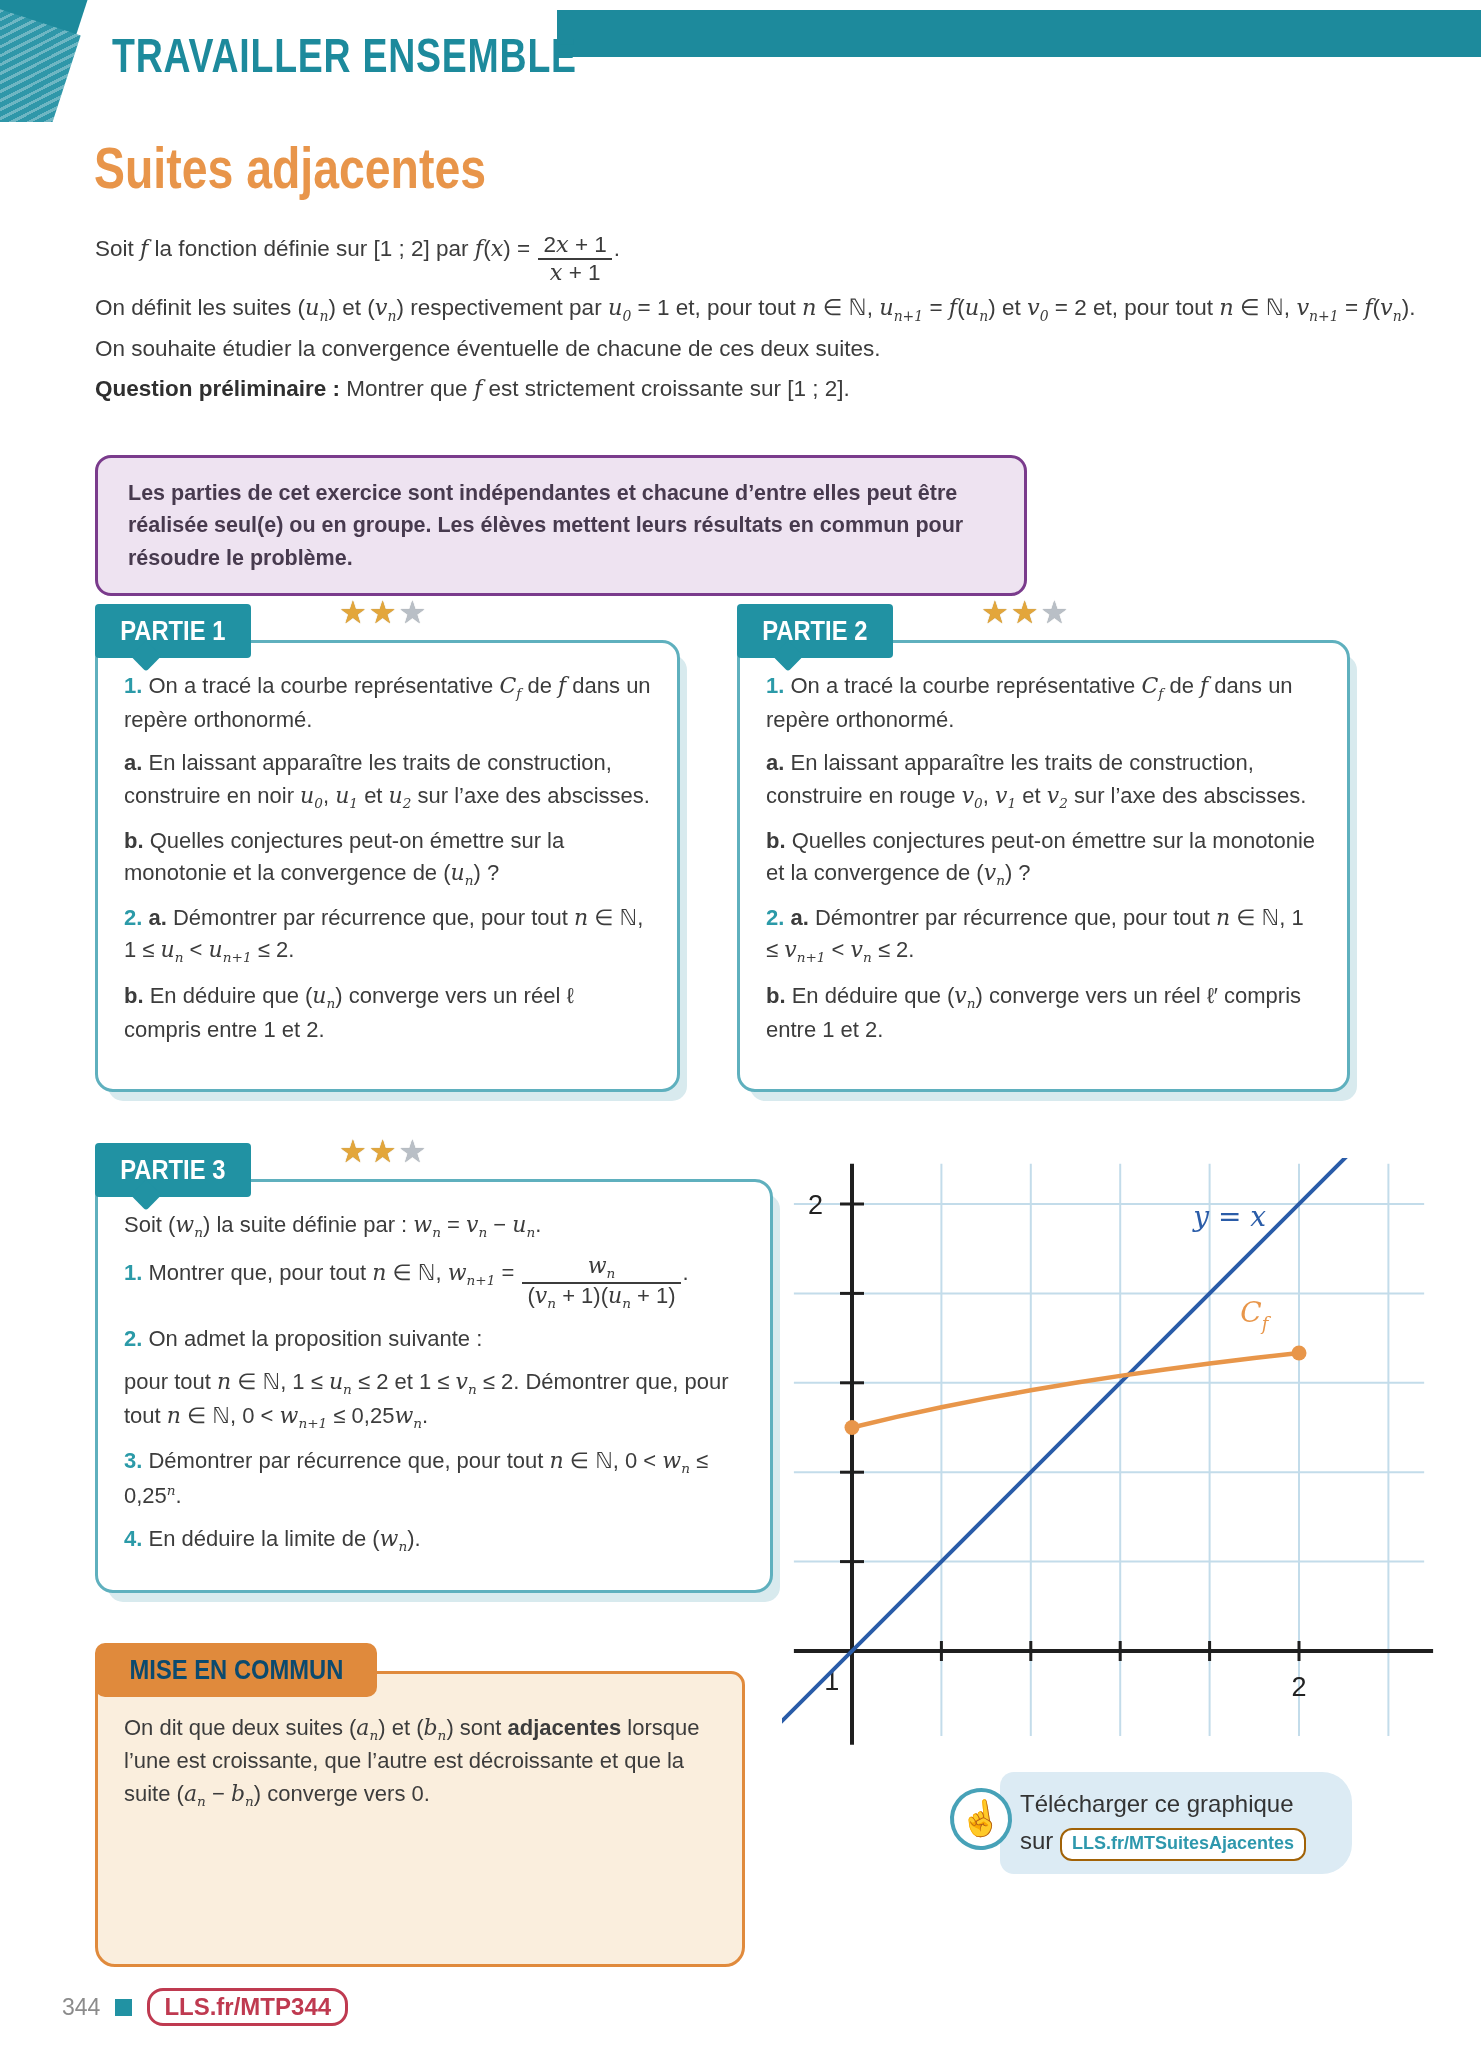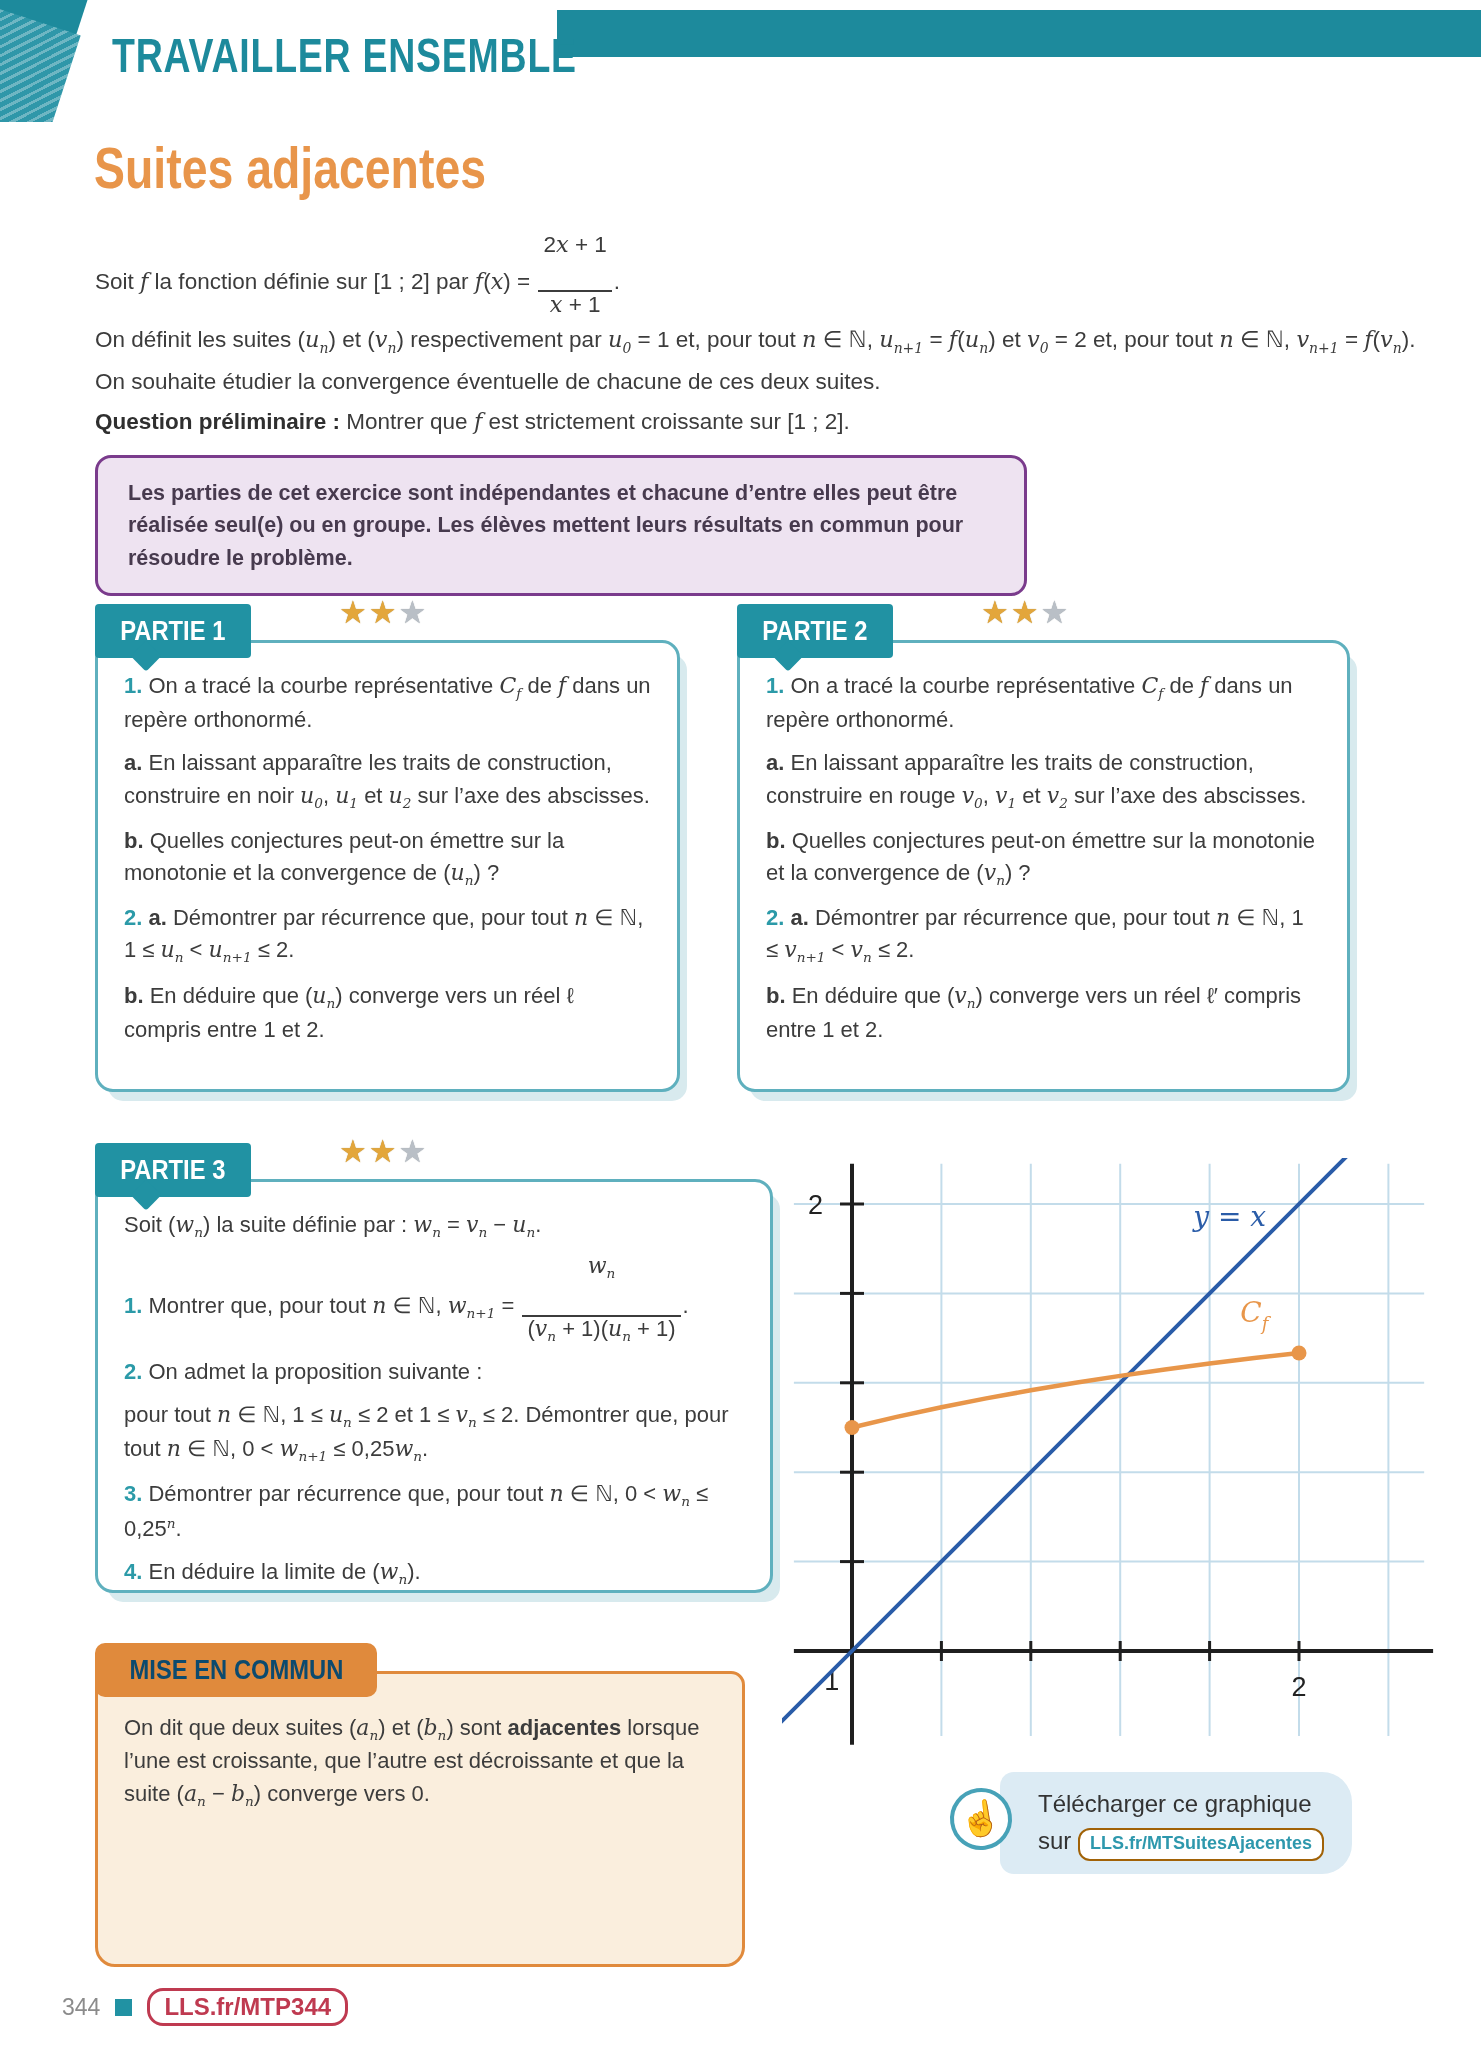--- a/index.html
+++ b/index.html
@@ -23,21 +23,21 @@
   .intro{position:absolute;left:95px;top:232px;width:1330px;font-size:22.5px;line-height:1.5;}
   .intro p{margin:0 0 6px 0;}
   .qprelim b{color:#2f2f2f;}
 
   
   .mv{font-family:"DejaVu Serif",serif;font-style:italic;}
   sub.msub{font-family:"DejaVu Serif",serif;font-style:italic;font-size:.62em;}
   sup.msup{font-family:"DejaVu Serif",serif;font-style:italic;font-size:.62em;}
   .frac{display:inline-block;vertical-align:-1.05em;text-align:center;line-height:1.12;padding:0 2px;}
   .frac .fn{display:block;padding:0 5px;}
-  .frac .fd{display:block;border-top:2px solid #3c3c3c;padding:0 5px;margin-top:33px;}
+  .frac .fd{display:block;border-top:2px solid #3c3c3c;padding:0 5px;}
 
   
   .note-box{position:absolute;left:95px;top:455px;width:932px;box-sizing:border-box;
       padding:19px 30px;border:3px solid var(--purple,#7a3b8c);border-radius:16px;background:#eee3f1;
       font-weight:bold;font-size:21.5px;line-height:1.5;color:#473a4e;}
 
   
   .partie{position:absolute;}
   .partie .tab{position:absolute;left:0;top:0;height:54px;background:var(--teal2,#2192a3);border-radius:4px;
       color:#fff;font-weight:bold;font-size:27px;display:flex;align-items:center;justify-content:center;
@@ -69,21 +69,21 @@
 
   
   .graph{position:absolute;left:782px;top:1158px;width:660px;height:592px;}
 
   
   .dl{position:absolute;left:1000px;top:1772px;width:352px;height:102px;background:#dcebf4;
       border-radius:14px 30px 30px 14px;}
   .dl-icon{position:absolute;left:-50px;top:16px;width:62px;height:62px;border:4px solid #47a2b8;border-radius:50%;
       background:#fff;display:flex;align-items:center;justify-content:center;font-size:34px;color:#47a2b8;
       transform:rotate(-8deg);box-sizing:border-box;}
-  .dl-text{margin-left:38px;padding-top:13px;font-size:24px;color:#333;line-height:1.55;}
+  .dl-text{margin-left:20px;padding-top:13px;font-size:24px;color:#333;line-height:1.55;}
   .pill{display:inline-block;border:2px solid #a16207;border-radius:12px;background:#fff;
       color:#2e98ad;font-weight:bold;padding:0 10px 1px 10px;font-size:18px;}
 
   
   .footer{position:absolute;left:62px;top:1988px;display:flex;align-items:center;gap:15px;}
   .fp{color:#8b8b8b;font-size:23px;}
   .fsq{width:17px;height:17px;background:var(--teal2,#2192a3);}
   .fpill{border:3px solid var(--red,#bf3a50);color:var(--red,#bf3a50);font-weight:bold;font-size:24px;
       border-radius:16px;padding:2px 14px;}
 </style>

